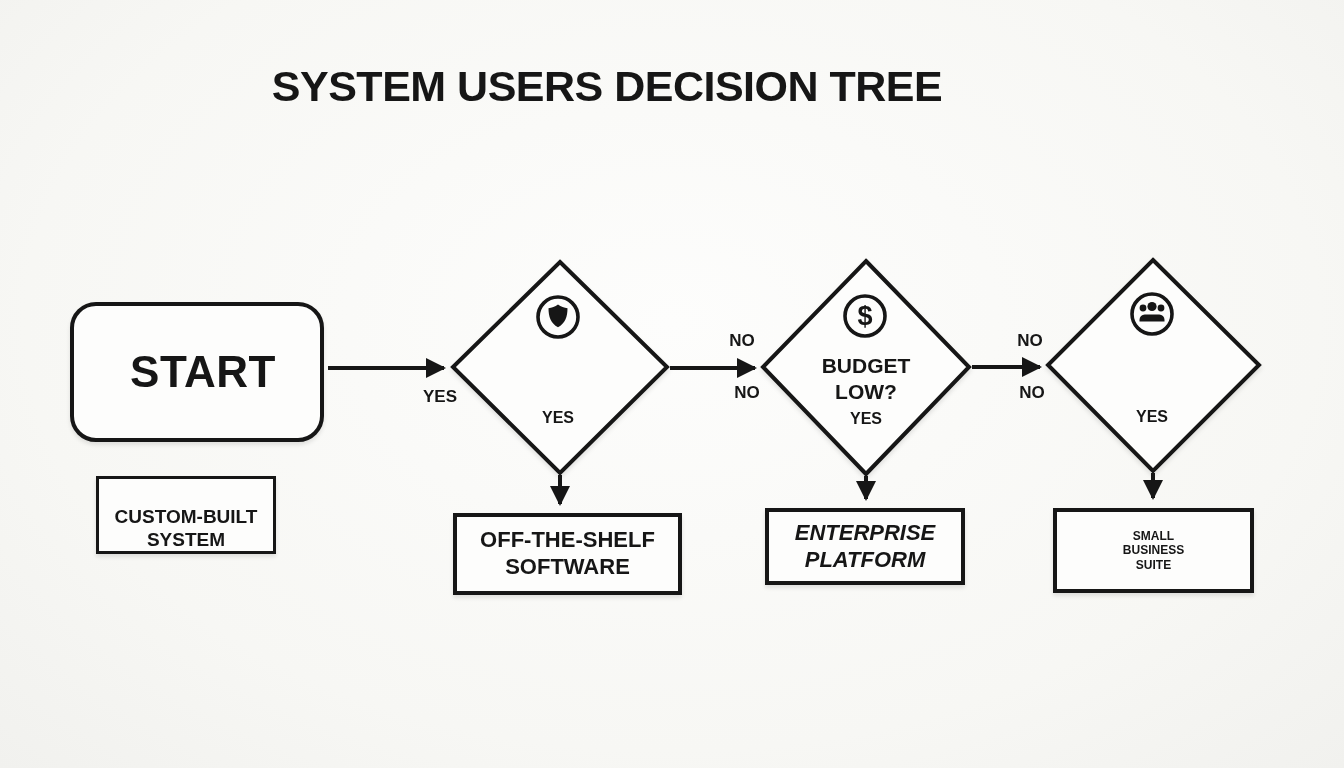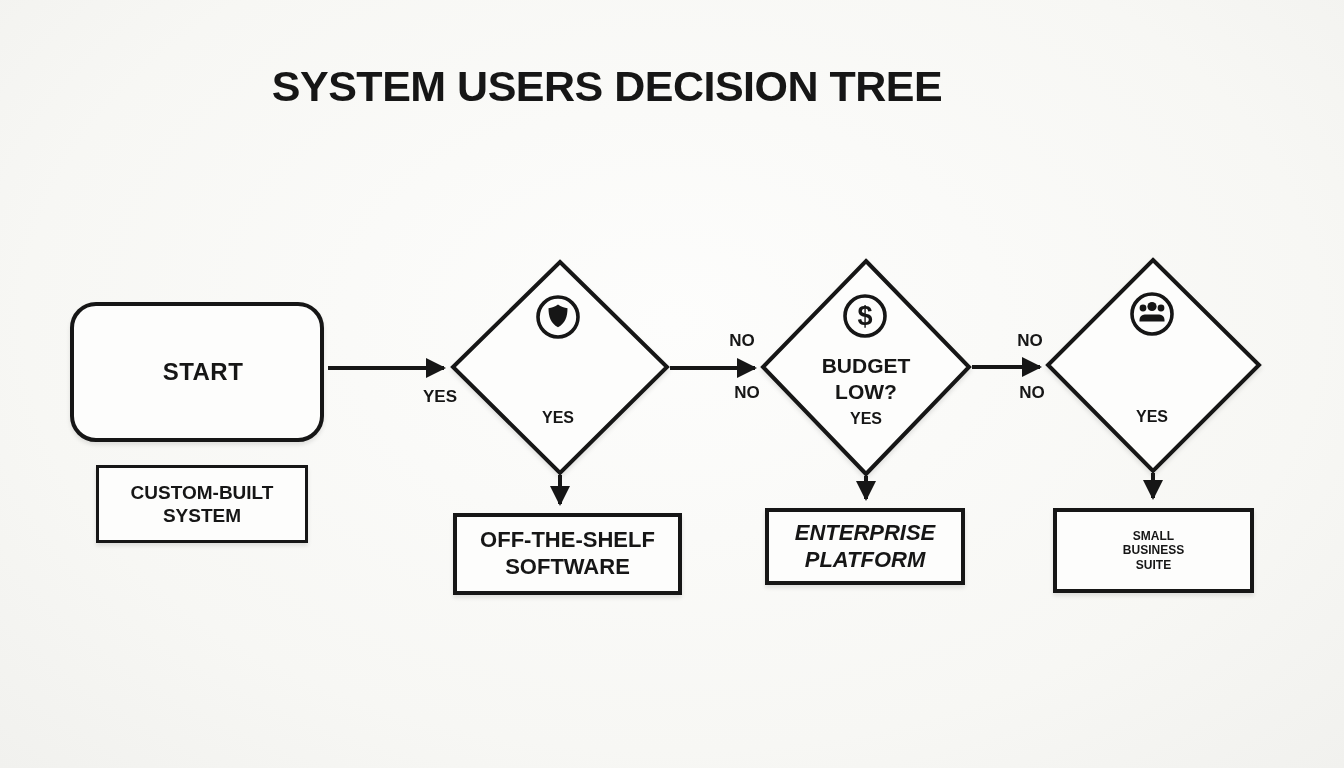--- a/index.html
+++ b/index.html
@@ -20,30 +20,30 @@
   .shape { fill: #fdfdfc; stroke: #161616; stroke-width: 4; }
   .shape.shadowed { filter: drop-shadow(0 3px 2px rgba(0,0,0,0.10)); }
   .conn { stroke: #161616; stroke-width: 4; fill: none; }
   .node-label, .edge-label { position: absolute; font-weight: bold; color: #161616; }
   .start-box {
     position: absolute; left: 70px; top: 302px; width: 254px; height: 140px;
     background: #fdfdfc; border: 4px solid #161616; border-radius: 26px;
     display: flex; align-items: center; justify-content: center;
     box-shadow: 0 3px 4px rgba(0,0,0,0.10);
   }
-  .start-box .node-label { position: static; font-size: 24px; letter-spacing: 0.5px; margin-left: 12px; }
+  .start-box .node-label { position: static; font-size: 44px; letter-spacing: 0.5px; margin-left: 12px; }
   .outcome-box {
     position: absolute; background: #fdfdfc; border: 4px solid #161616;
     display: flex; align-items: center; justify-content: center; text-align: center;
     box-shadow: 0 3px 4px rgba(0,0,0,0.10);
   }
   .outcome-box .node-label {
     position: static; white-space: pre-line; line-height: 1.22;
   }
-  .custom-built { left: 96px; top: 465px; width: 212px; height: 78px; border-width: 3px; }
+  .custom-built { left: 96px; top: 476px; width: 180px; height: 78px; border-width: 3px; align-items: flex-end; }
   .custom-built .node-label { font-size: 19px; }
   .off-the-shelf { left: 453px; top: 513px; width: 229px; height: 82px; }
   .off-the-shelf .node-label { font-size: 22px; }
   .enterprise { left: 765px; top: 508px; width: 200px; height: 77px; font-style: italic; }
   .enterprise .node-label { font-size: 22px; }
   .small-business { left: 1053px; top: 508px; width: 201px; height: 85px; }
   .small-business .node-label { font-size: 12px; }
   .question-label {
     text-align: center; white-space: pre-line; font-size: 21px; line-height: 1.22; width: 200px;
   }

